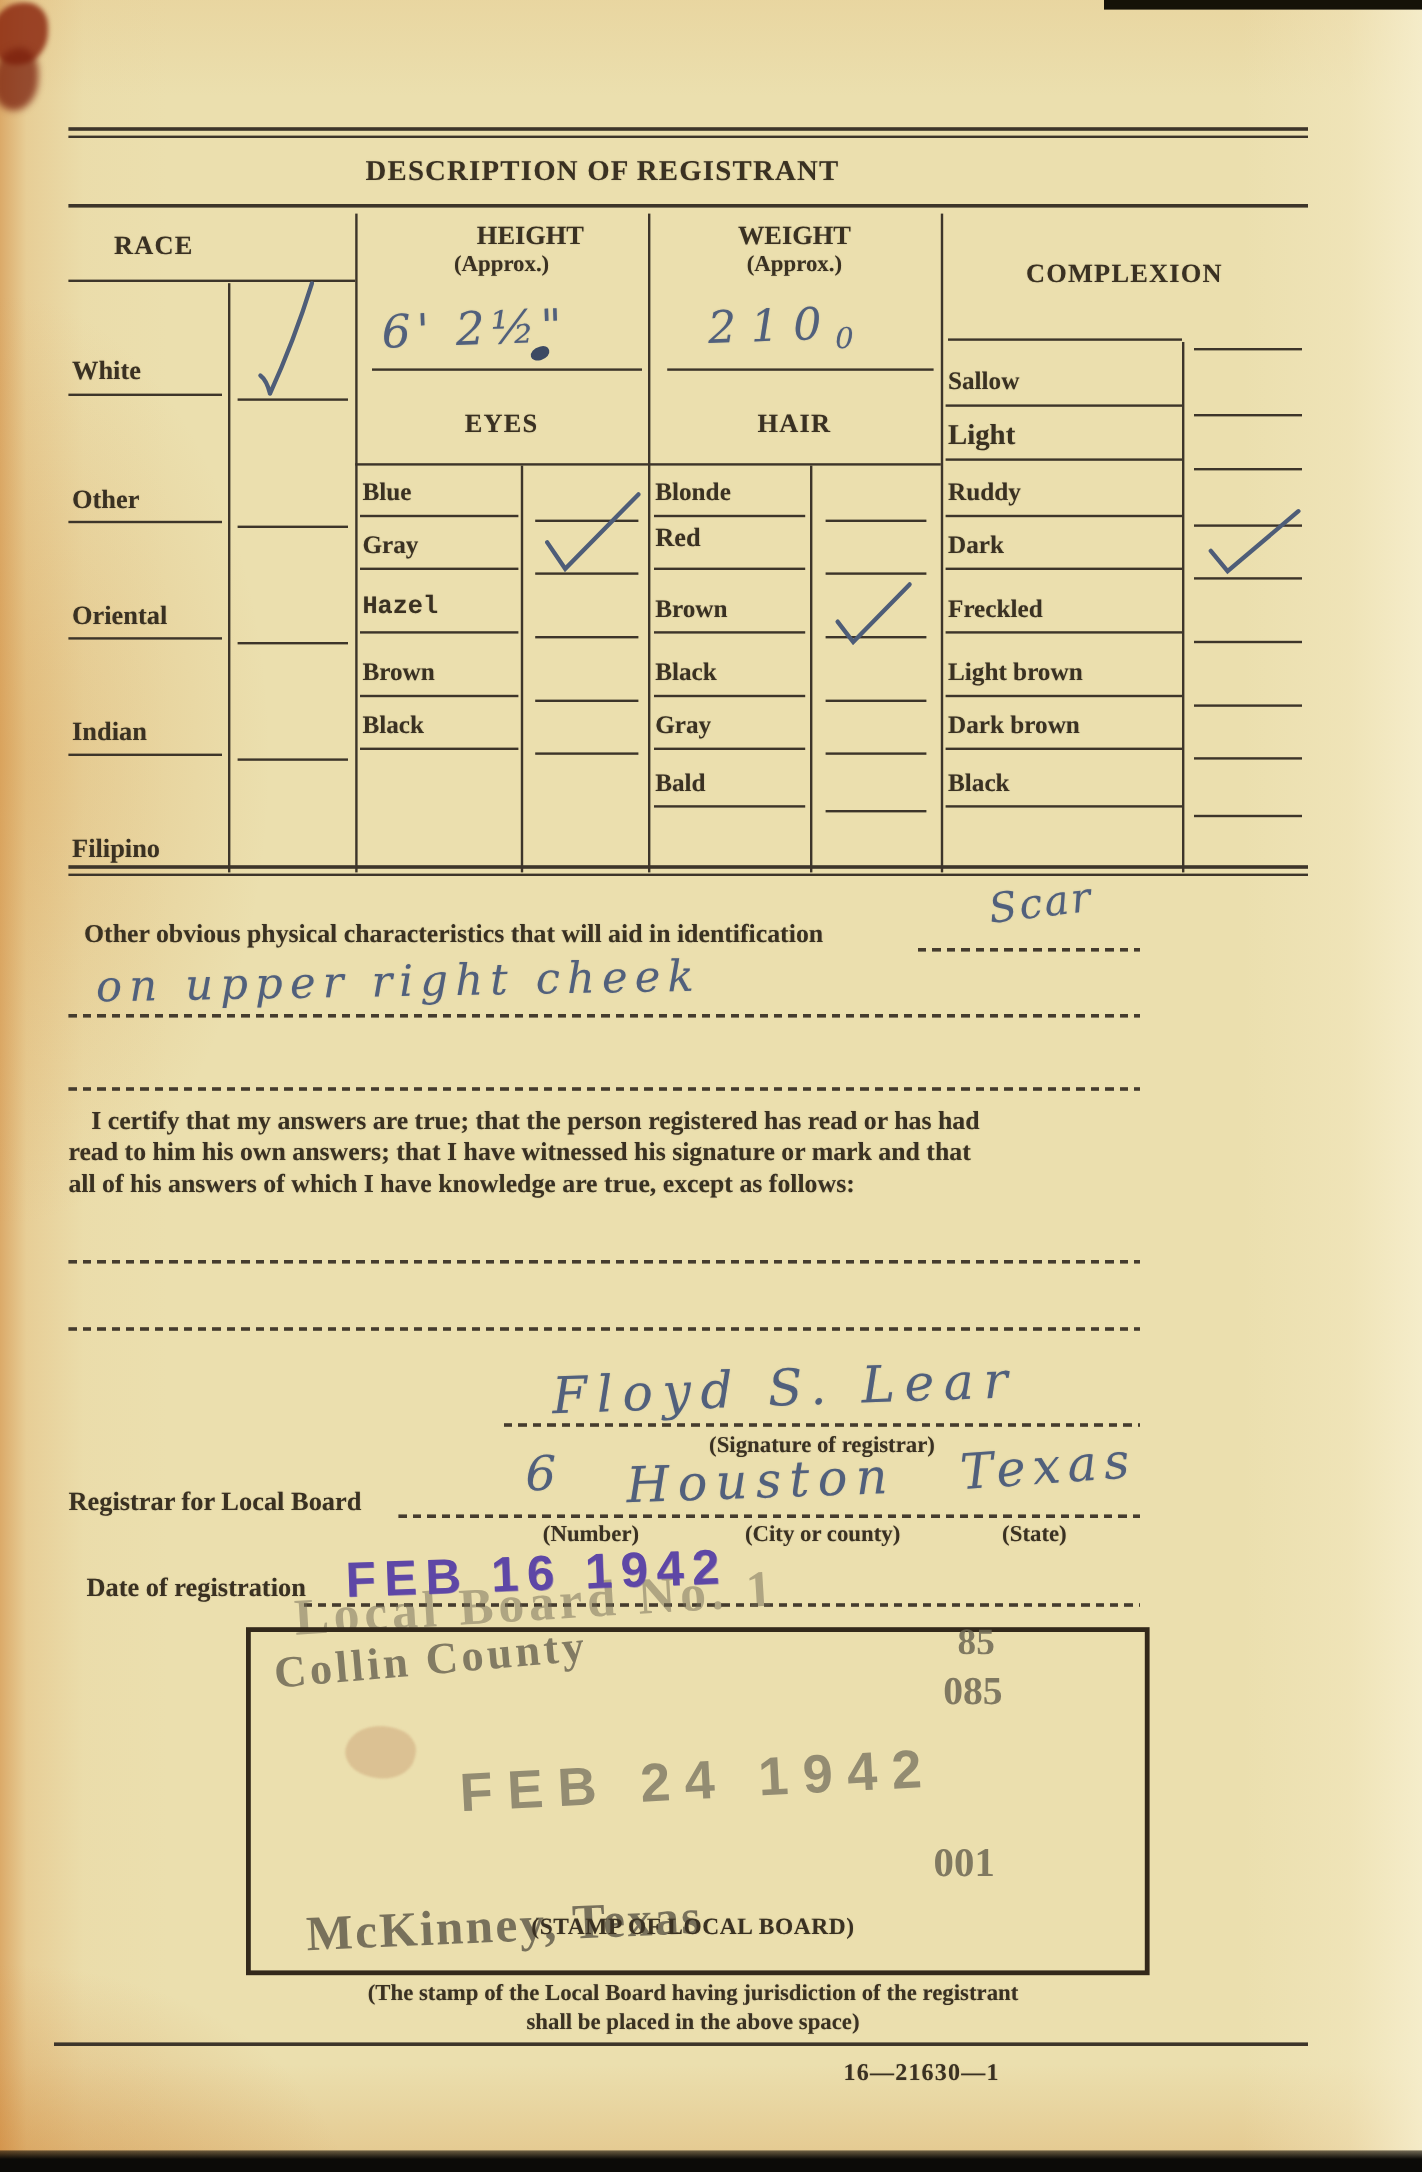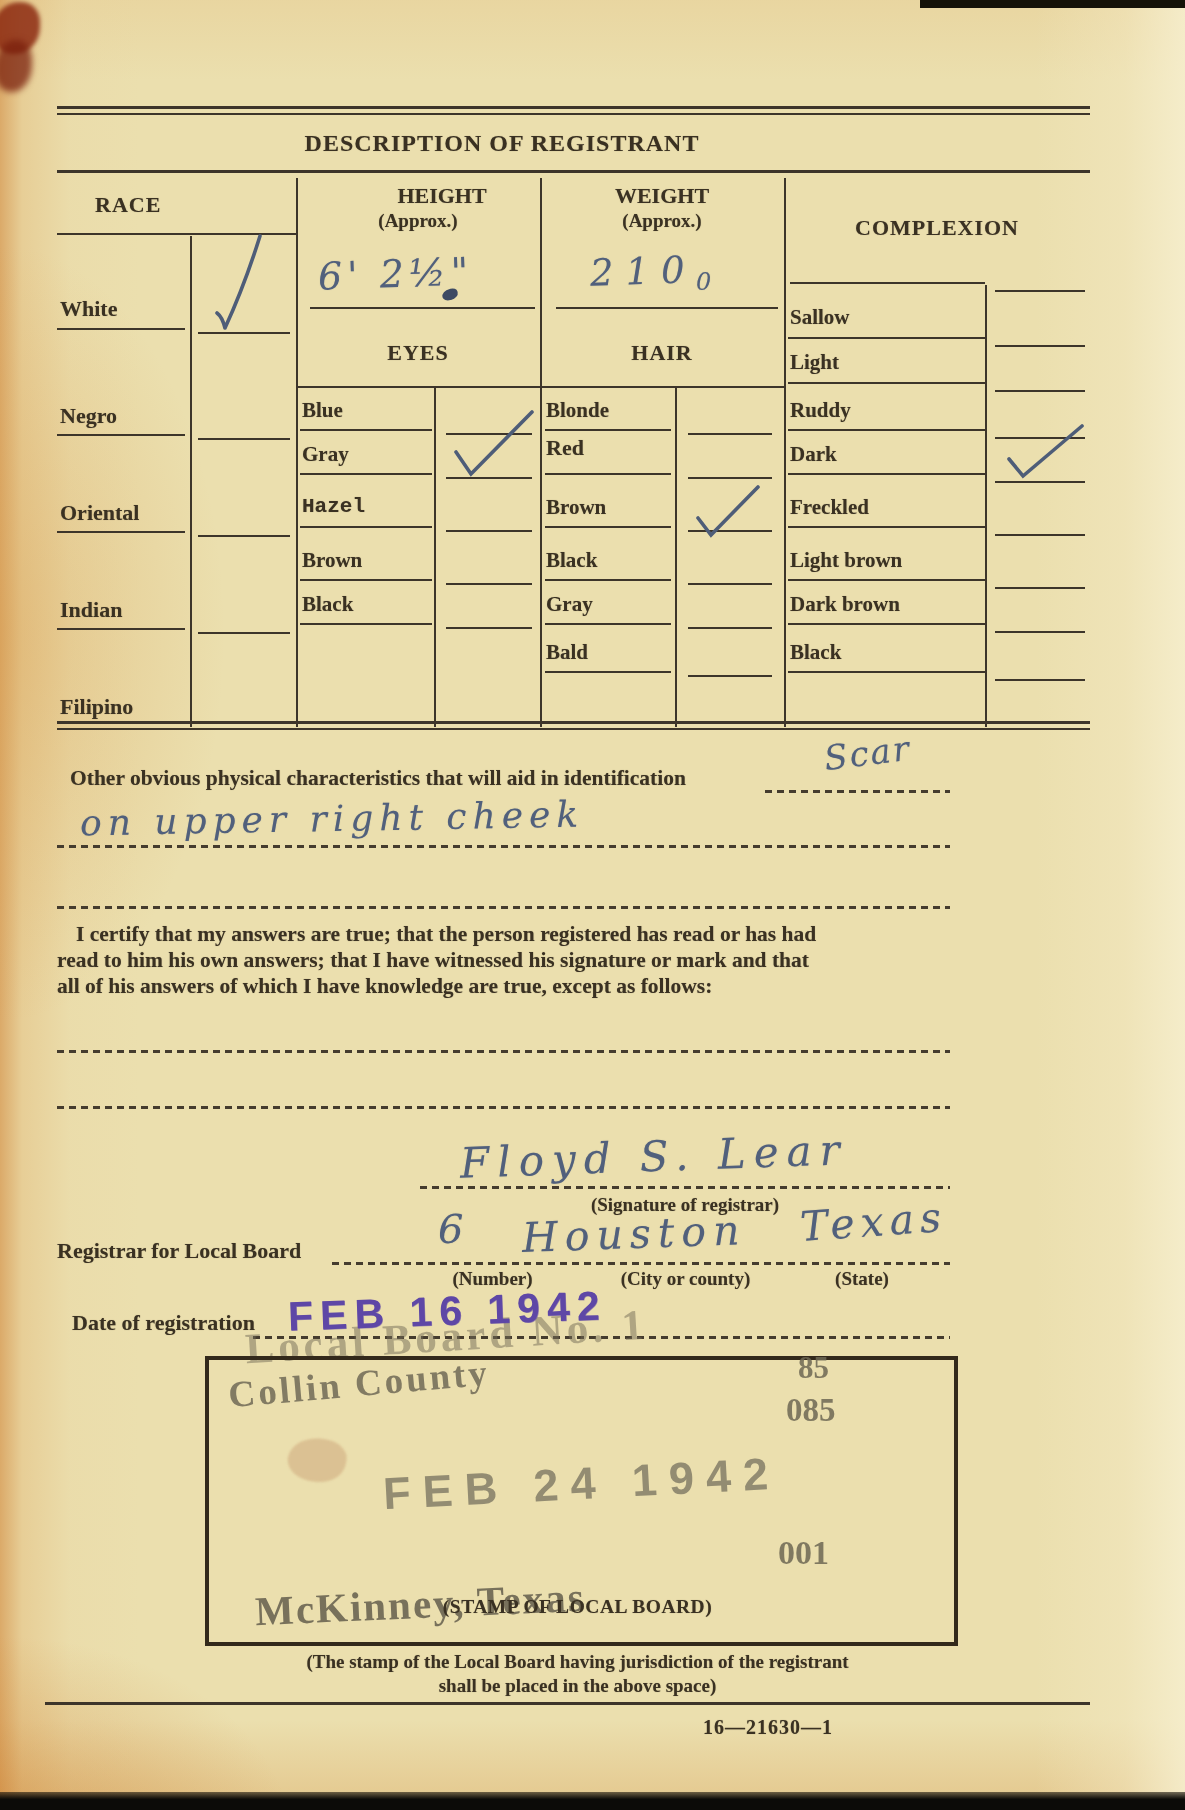--- a/index.html
+++ b/index.html
@@ -55,21 +55,21 @@
   <div class="abs rule" style="left:57px;top:233px;width:239px;height:2px;"></div>
   <div class="abs t ctr" style="left:296px;top:183px;width:292px;font-size:22px;">HEIGHT</div>
   <div class="abs t ctr" style="left:296px;top:210px;width:244px;font-size:19px;">(Approx.)</div>
   <div class="abs t ctr" style="left:540px;top:183px;width:244px;font-size:22px;">WEIGHT</div>
   <div class="abs t ctr" style="left:540px;top:210px;width:244px;font-size:19px;">(Approx.)</div>
   <div class="abs t ctr" style="left:784px;top:215px;width:306px;font-size:22px;letter-spacing:1px;">COMPLEXION</div>
 
   <div class="abs t" style="left:60px;top:296px;font-size:22px;">White</div>
   <div class="abs rule" style="left:57px;top:328px;width:128px;height:2px;"></div>
   <div class="abs rule" style="left:198px;top:332px;width:92px;height:2px;"></div>
-  <div class="abs t" style="left:60px;top:403px;font-size:22px;">Negro</div>
+  <div class="abs t" style="left:60px;top:403px;font-size:22px;">Other</div>
   <div class="abs rule" style="left:57px;top:434px;width:128px;height:2px;"></div>
   <div class="abs rule" style="left:198px;top:438px;width:92px;height:2px;"></div>
   <div class="abs t" style="left:60px;top:500px;font-size:22px;">Oriental</div>
   <div class="abs rule" style="left:57px;top:531px;width:128px;height:2px;"></div>
   <div class="abs rule" style="left:198px;top:535px;width:92px;height:2px;"></div>
   <div class="abs t" style="left:60px;top:597px;font-size:22px;">Indian</div>
   <div class="abs rule" style="left:57px;top:628px;width:128px;height:2px;"></div>
   <div class="abs rule" style="left:198px;top:632px;width:92px;height:2px;"></div>
   <div class="abs t" style="left:60px;top:694px;font-size:22px;">Filipino</div>
 
@@ -134,21 +134,21 @@
     <svg class="chk" width="72" height="58" viewBox="0 0 72 58">
         <path d="M6,36 l13,17 L66,5"></path>
       </svg>
   </div>
 
   <div class="abs rule" style="left:790px;top:282px;width:195px;height:2px;"></div>
   <div class="abs rule" style="left:995px;top:290px;width:90px;height:2px;"></div>
   <div class="abs t" style="left:790px;top:305px;font-size:21px;">Sallow</div>
   <div class="abs rule" style="left:788px;top:337px;width:197px;height:2px;"></div>
   <div class="abs rule" style="left:995px;top:345px;width:90px;height:2px;"></div>
-  <div class="abs t" style="left:790px;top:350px;font-size:21px;">Light</div>
+  <div class="abs t" style="left:790px;top:350px;font-size:24px;">Light</div>
   <div class="abs rule" style="left:788px;top:382px;width:197px;height:2px;"></div>
   <div class="abs rule" style="left:995px;top:390px;width:90px;height:2px;"></div>
   <div class="abs t" style="left:790px;top:398px;font-size:21px;">Ruddy</div>
   <div class="abs rule" style="left:788px;top:429px;width:197px;height:2px;"></div>
   <div class="abs rule" style="left:995px;top:437px;width:90px;height:2px;"></div>
   <div class="abs t" style="left:790px;top:442px;font-size:21px;">Dark</div>
   <div class="abs rule" style="left:788px;top:473px;width:197px;height:2px;"></div>
   <div class="abs rule" style="left:995px;top:481px;width:90px;height:2px;"></div>
   <div class="abs t" style="left:790px;top:495px;font-size:21px;">Freckled</div>
   <div class="abs rule" style="left:788px;top:526px;width:197px;height:2px;"></div>

